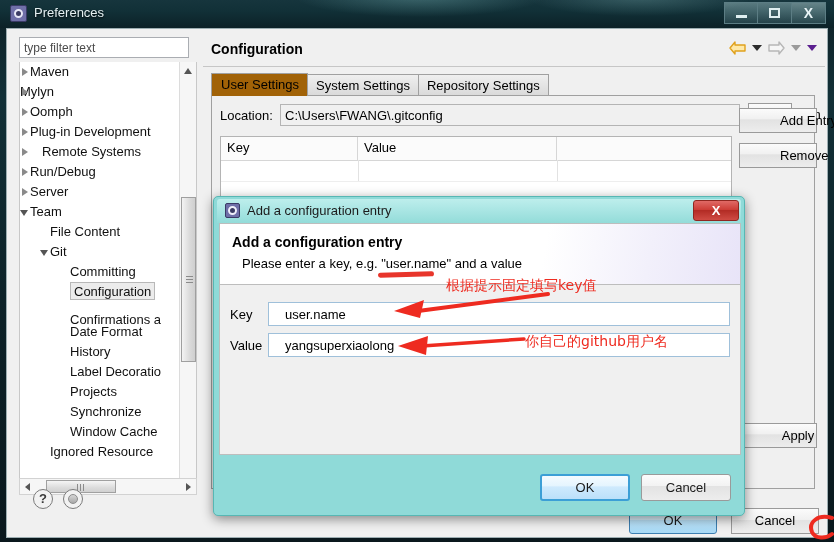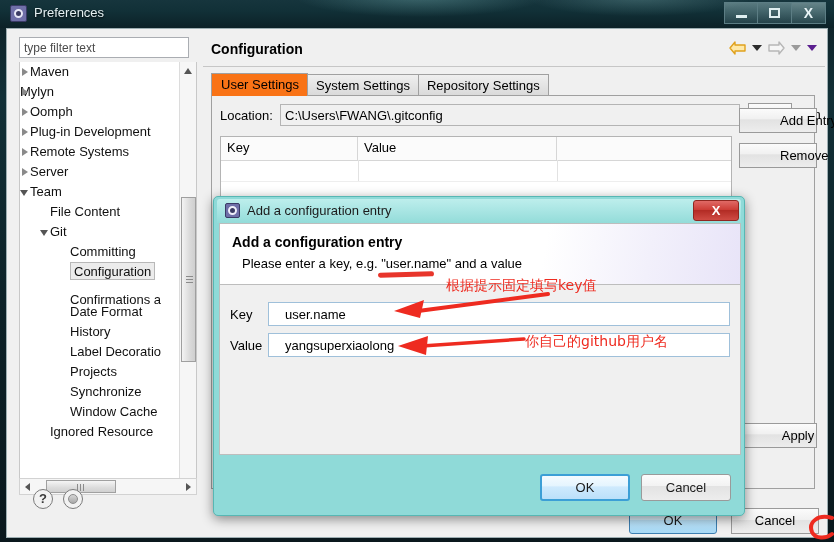--- a/index.html
+++ b/index.html
@@ -310,21 +310,21 @@
     padding: 0 8px;
     font-size: 13px;
     color: #000;
     border: 1px solid #a0a0a0;
     border-bottom: none;
     background: linear-gradient(180deg,#efefef,#d9d9d9);
     box-sizing: border-box;
     margin-right: -1px;
   }
   .tab.active {
-    background: #f97316;
+    background: #a16207;
     height: 23px;
     line-height: 22px;
     border-color: #a0a0a0;
     position: relative;
     z-index: 3;
     padding-left: 9px;
   }
   .tabbody {
     position: absolute;
     left: 8px; top: 62px;
@@ -573,21 +573,22 @@
 
       <div class="left-pane">
         <input class="filter-box" type="text" placeholder="type filter text" style="">
 
         <div class="tree-wrap">
           <div class="tree-inner" id="tree-inner">
               <div class="tree-item"><span class="arrow collapsed" style="left: -2px;"></span><span class="lbl" style="margin-left: 10px;">Maven</span></div>
               <div class="tree-item"><span class="arrow collapsed" style="left: -2px;"></span><span class="lbl" style="">Mylyn</span></div>
               <div class="tree-item"><span class="arrow collapsed" style="left: -2px;"></span><span class="lbl" style="margin-left: 10px;">Oomph</span></div>
               <div class="tree-item"><span class="arrow collapsed" style="left: -2px;"></span><span class="lbl" style="margin-left: 10px;">Plug-in Development</span></div>
-              <div class="tree-item"><span class="arrow collapsed" style="left: -2px;"></span><span class="lbl" style="margin-left: 10px;">Remote Systems</span></div>
+              <div class="tree-item"><span class="arrow collapsed" style="left: -2px;"></span><span class="lbl" style="margin-left: 22px;">Remote Systems</span></div>
+              <div class="tree-item"><span class="arrow collapsed" style="left: -2px;"></span><span class="lbl" style="margin-left: 10px;">Run/Debug</span></div>
               <div class="tree-item"><span class="arrow collapsed" style="left: -2px;"></span><span class="lbl" style="margin-left: 10px;">Server</span></div>
               <div class="tree-item"><span class="arrow expanded" style="left: -2px;"></span><span class="lbl" style="margin-left: 10px;">Team</span></div>
               <div class="tree-item"><span class="lbl" style="margin-left: 30px;">File Content</span></div>
               <div class="tree-item"><span class="arrow expanded" style="left: 18px;"></span><span class="lbl" style="margin-left: 30px;">Git</span></div>
               <div class="tree-item"><span class="lbl" style="margin-left: 50px;">Committing</span></div>
               <div class="tree-item selected"><span class="lbl" style="margin-left: 50px;">Configuration</span></div>
               <div class="tree-item"><span class="lbl" style="margin-left: 50px; margin-top: 8px;">Confirmations a</span></div>
               <div class="tree-item"><span class="lbl" style="margin-left: 50px;">Date Format</span></div>
               <div class="tree-item"><span class="lbl" style="margin-left: 50px;">History</span></div>
               <div class="tree-item"><span class="lbl" style="margin-left: 50px;">Label Decoratio</span></div>

